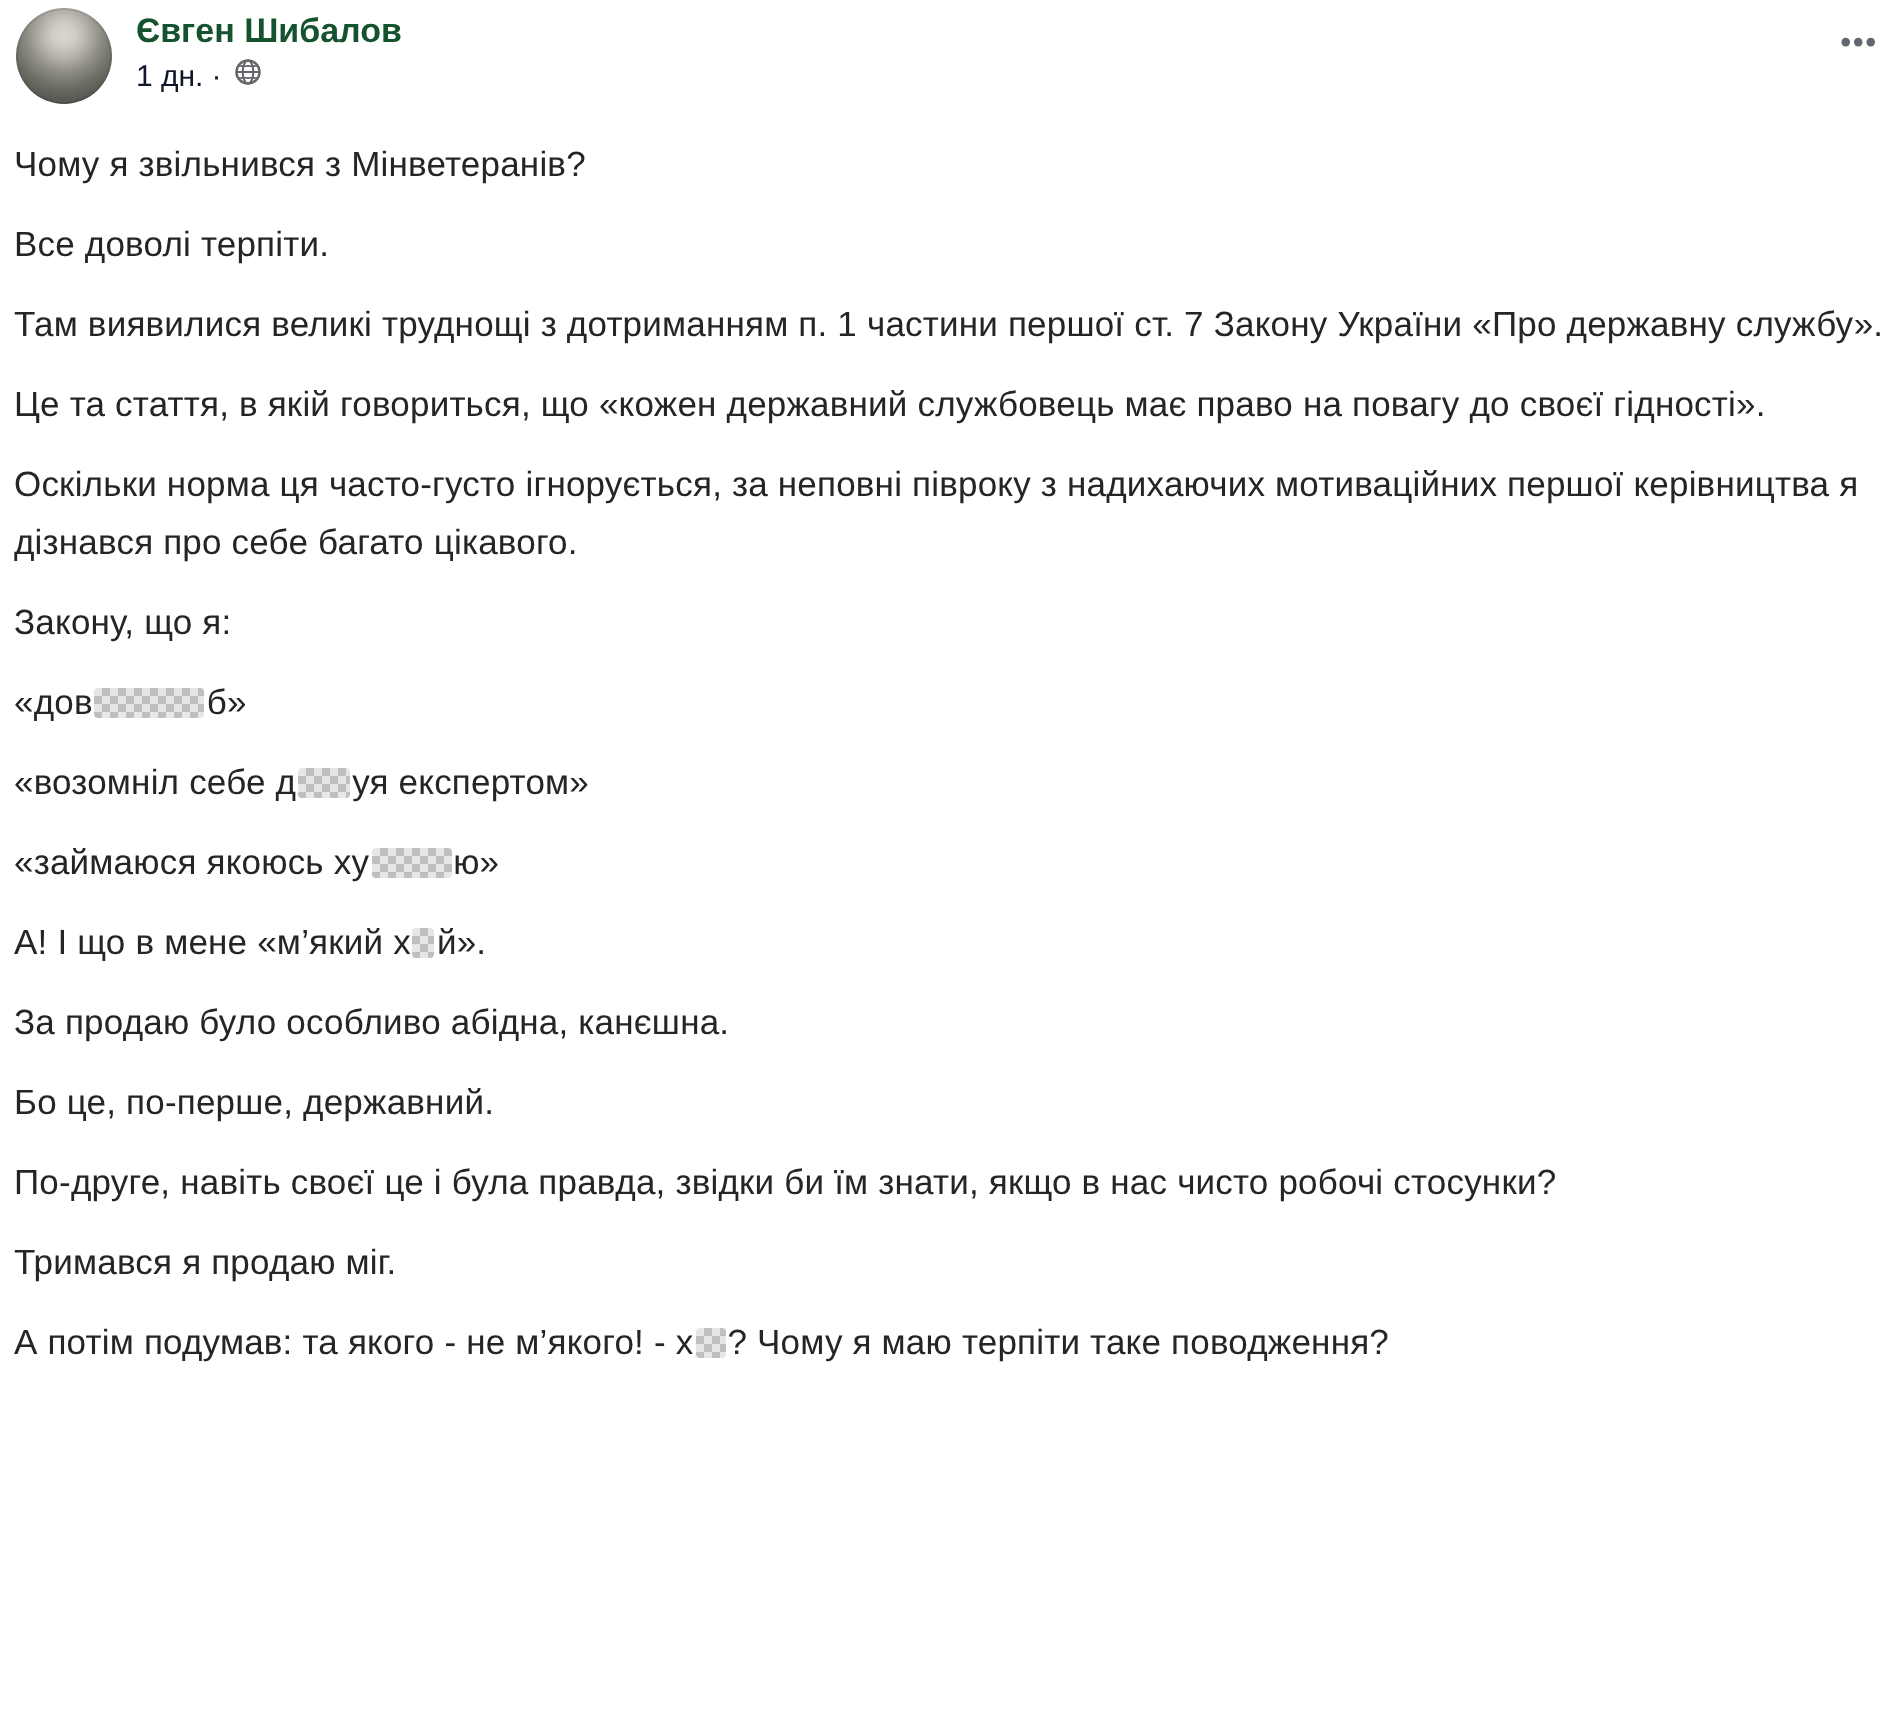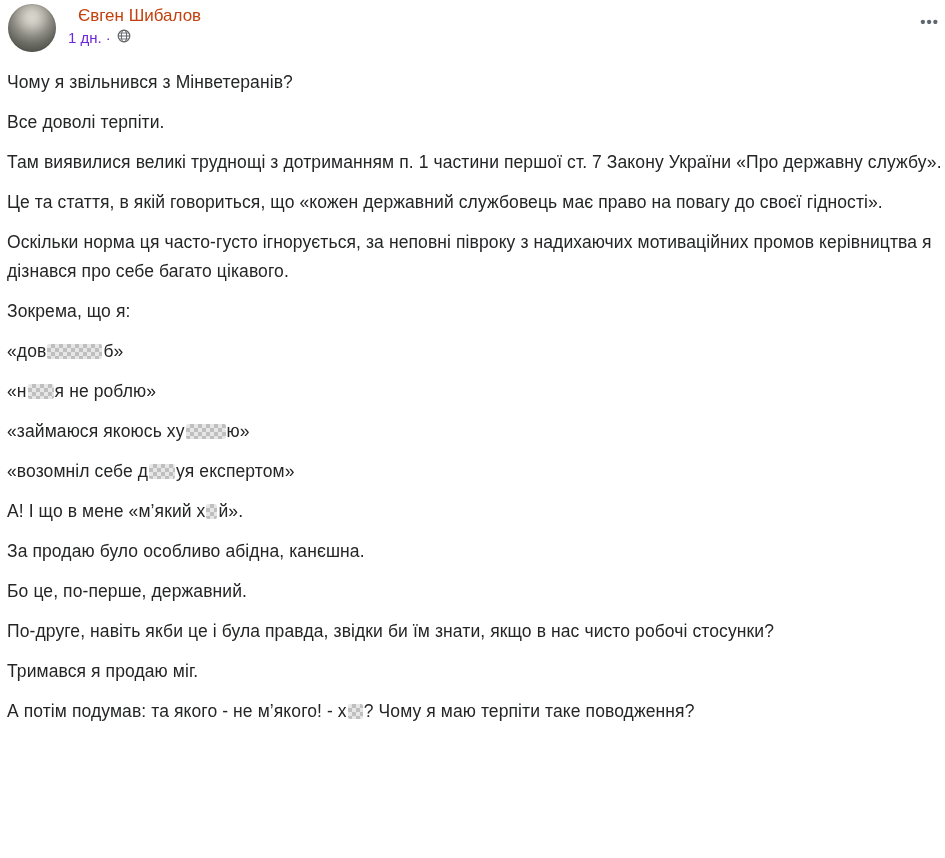--- a/index.html
+++ b/index.html
@@ -26,33 +26,32 @@
     flex: 0 0 48px;
     margin-top: 1px;
     background:
       radial-gradient(circle at 50% 28%, #d9d6cf 0%, #cfccc4 14%, #b3b1a8 28%, #8d8c84 45%, #6d6e66 62%, #55564f 80%, #454641 100%);
     box-shadow: inset 0 0 0 1px rgba(0,0,0,0.08);
     cursor: pointer;
   }
   .header-text { margin-left: 12px; padding-top: 2px; }
   .author-name {
     font-size: 17px;
-    font-weight: 400;
-    color: #c2410c;
+    font-weight: 700;
+    color: #14532d;
     line-height: 21px;
     cursor: pointer;
-    margin-left: 10px;
   }
   .meta-row {
     display: flex;
     align-items: center;
     gap: 4px;
     margin-top: 3px;
     font-size: 15px;
-    color: #6d28d9;
+    color: #0f172a;
     line-height: 18px;
   }
   .globe-icon { display: inline-block; margin-left: 2px; }
   .more-button {
     position: absolute;
     top: 8px; right: 2px;
     border: none;
     background: transparent;
     color: #606770;
     font-size: 15px;
@@ -114,27 +113,26 @@
     </div>
 
     <button class="more-button">•••</button>
   </div>
 
   <div class="post-text">
       <p class="post-paragraph">Чому я звільнився з Мінветеранів?</p>
       <p class="post-paragraph">Все доволі терпіти.</p>
       <p class="post-paragraph">Там виявилися великі труднощі з дотриманням п. 1 частини першої ст. 7 Закону України «Про державну службу».</p>
       <p class="post-paragraph">Це та стаття, в якій говориться, що «кожен державний службовець має право на повагу до своєї гідності».</p>
-      <p class="post-paragraph">Оскільки норма ця часто-густо ігнорується, за неповні півроку з надихаючих мотиваційних промов керівництва я дізнався про себе багато цікавого.</p>
-      <p class="post-paragraph">Зокрема, що я:</p>
+      <p class="post-paragraph">Оскільки норма ця часто-густо ігнорується, за неповні півроку з надихаючих мотиваційних першої керівництва я дізнався про себе багато цікавого.</p>
+      <p class="post-paragraph">Закону, що я:</p>
       <p class="post-paragraph">«дов<span class="censor" style="width: 55px;"></span>б»</p>
-      <p class="post-paragraph">«н<span class="censor" style="width: 26px;"></span>я не роблю»</p>
+      <p class="post-paragraph">«возомніл себе д<span class="censor" style="width: 26px;"></span>уя експертом»</p>
       <p class="post-paragraph">«займаюся якоюсь ху<span class="censor" style="width: 40px;"></span>ю»</p>
-      <p class="post-paragraph">«возомніл себе д<span class="censor" style="width: 26px;"></span>уя експертом»</p>
       <p class="post-paragraph">А! І що в мене «м’який х<span class="censor" style="width: 11px;"></span>й».</p>
       <p class="post-paragraph">За продаю було особливо абідна, канєшна.</p>
       <p class="post-paragraph">Бо це, по-перше, державний.</p>
-      <p class="post-paragraph">По-друге, навіть якби це і була правда, звідки би їм знати, якщо в нас чисто робочі стосунки?</p>
+      <p class="post-paragraph">По-друге, навіть своєї це і була правда, звідки би їм знати, якщо в нас чисто робочі стосунки?</p>
       <p class="post-paragraph">Тримався я продаю міг.</p>
       <p class="post-paragraph">А потім подумав: та якого - не м’якого! - х<span class="censor" style="width: 15px;"></span>? Чому я маю терпіти таке поводження?</p>
     </div>
 
 </div>
 
 </body></html>

